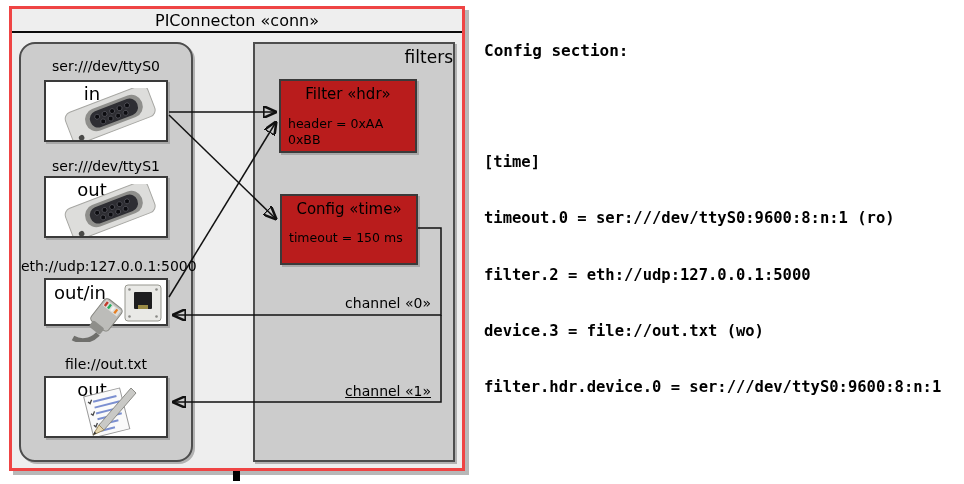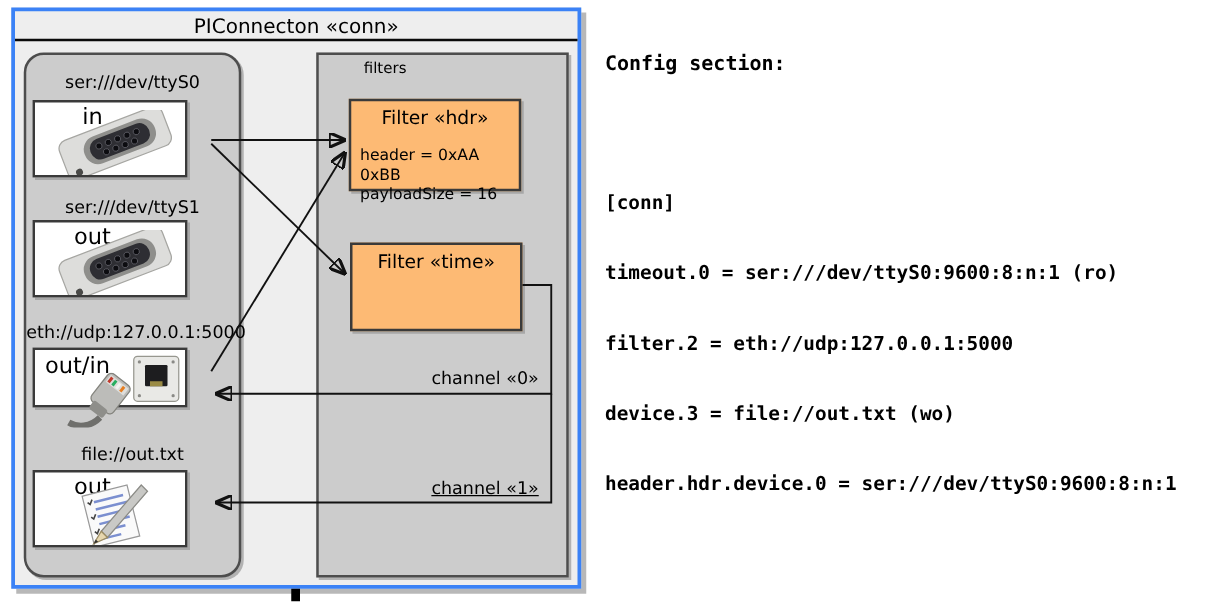--- a/index.html
+++ b/index.html
@@ -3,51 +3,51 @@
 <meta charset="utf-8">
 <style>
   * { margin:0; padding:0; box-sizing:border-box; }
   html,body { background:#fff; }
   body { font-family:"DejaVu Sans", sans-serif; color:#000; }
   .canvas { position:relative; width:964px; height:484px; background:#ffffff; overflow:hidden; }
 
   
   .outer-box {
     position:absolute; left:9px; top:6px; width:456px; height:465px;
-    background:#eeeeee; border:3px solid #3b82f6;
+    background:#eeeeee; border:3px solid #ef4444;
     box-shadow:4px 4px 0 rgba(0,0,0,0.28);
   }
   .outer-title {
     position:absolute; left:0; top:0; width:100%; height:24px;
     border-bottom:2px solid #0a0a0a; text-align:center;
     font-size:16px; line-height:23px;
   }
 
   
   .container {
     position:absolute; background:#cccccc; border:2px solid #4d4d4d;
     box-shadow:2px 2px 0 rgba(0,0,0,0.25);
   }
   .devices-container { left:7px;  top:33px; width:174px; height:420px;border-radius:16px; }
   .filters-container { left:241px; top:33px; width:202px; height:420px; }
-  .filters-title { position:absolute; left:0; top:3px; width:100%; text-align:left; font-size:12px;margin-left:36px; }
+  .filters-title { position:absolute; left:0; top:3px; width:100%; text-align:right; font-size:17px; }
 
   
   .dev-label { position:absolute; left:0; width:100%; text-align:center; font-size:14px; }
   .dev-box {
-    position:absolute; left:5px; width:124px; background:#ffffff;
+    position:absolute; left:23px; width:124px; background:#ffffff;
     border:2px solid #3a3a3a; box-shadow:2px 2px 0 rgba(0,0,0,0.18);
   }
   .port { position:absolute; top:1px; left:0; right:0; text-align:center; font-size:18px; transform:translateX(-14px); }
   .port-left { position:absolute; top:2px; left:8px; font-size:18px; }
   .icon-abs { position:absolute; }
 
   
   .filter-box {
-    position:absolute; width:138px; background:#fdba74;
+    position:absolute; width:138px; background:#b91c1c;
     border:2px solid #3a3a3a; box-shadow:2px 2px 0 rgba(0,0,0,0.18);
   }
   .filter-hdr  { left:24px; top:35px;  height:74px; }
   .filter-time { left:25px; top:150px; height:71px; }
   .filter-title { margin-top:4px; text-align:center; font-size:15px; }
   .filter-props { margin:13px 0 0 7px; font-size:12.5px; line-height:15.5px; }
   .filter-time .filter-props { margin-top:12px; }
 
   .channel-label { position:absolute; right:22px; font-size:14px; }
   .channel-0 { top:251px; }
@@ -190,26 +190,28 @@
       </div>
     </div>
 
     <div class="container filters-container">
       <div class="filters-title">filters</div>
 
       <div class="filter-box filter-hdr">
         <div class="filter-title">Filter «hdr»</div>
         <div class="filter-props">
           <div>header = 0xAA 0xBB</div>
-          <div>payloadSize = 16</div>
         </div>
       </div>
 
       <div class="filter-box filter-time">
-        <div class="filter-title">Filter «time»</div>
+        <div class="filter-title">Config «time»</div>
+        <div class="filter-props">
+          <div>timeout = 150 ms</div>
+        </div>
       </div>
 
       <div class="channel-label channel-0">channel «0»</div>
       <div class="channel-label channel-1">channel «1»</div>
     </div>
   </div>
 
   <div class="bottom-tick"></div>
 
   <svg class="arrows" viewBox="0 0 964 484">
@@ -221,25 +223,25 @@
     <path d="M169,112 L276,112" marker-end="url(#ah)"></path>
     <path d="M169,115 L276,219" marker-end="url(#ah)"></path>
     <path d="M169,297 L276,122" marker-end="url(#ah)"></path>
     <path d="M418,228 L441,228 L441,315 L173,315" marker-end="url(#ah)"></path>
     <path d="M441,315 L441,402 L173,402" marker-end="url(#ah)"></path>
   </svg>
 
   <div class="config">
     <div class="config-heading">Config section:</div>
     <div class="config-lines">
-      <div class="config-line">[conn]</div>
+      <div class="config-line">[time]</div>
       <div class="config-line">timeout.0 = ser:///dev/ttyS0:9600:8:n:1 (ro)</div>
       <div class="config-line">filter.2 = eth://udp:127.0.0.1:5000</div>
       <div class="config-line">device.3 = file://out.txt (wo)</div>
-      <div class="config-line">header.hdr.device.0 = ser:///dev/ttyS0:9600:8:n:1</div>
+      <div class="config-line">filter.hdr.device.0 = ser:///dev/ttyS0:9600:8:n:1</div>
       
       
       
       
       
       
       
       
       
       

